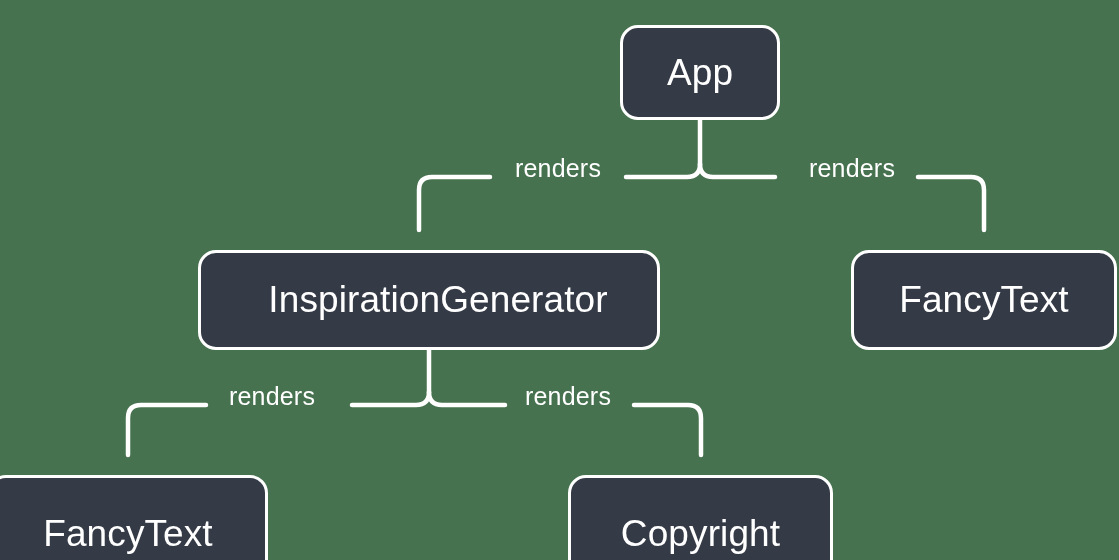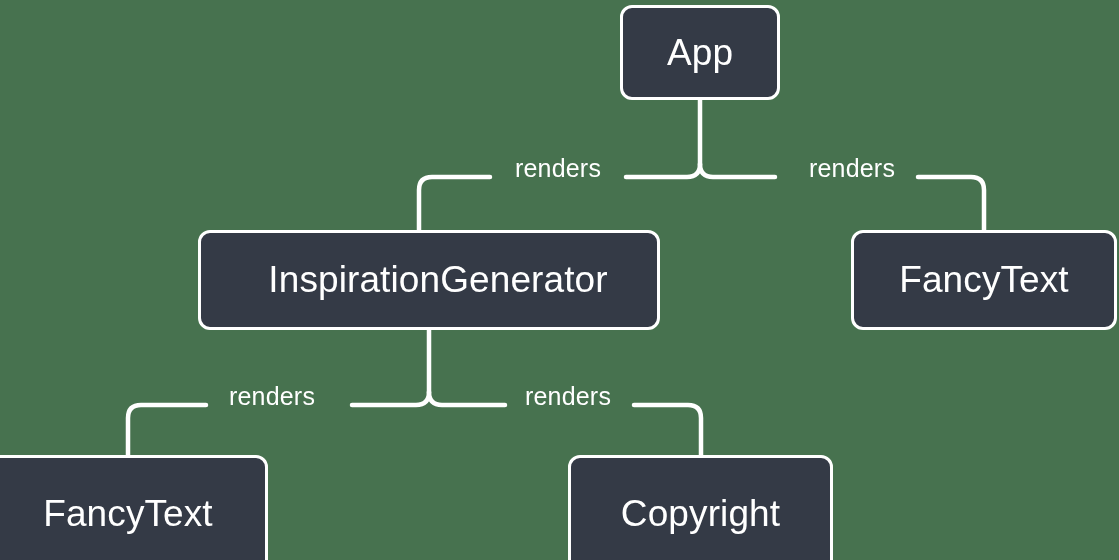--- a/index.html
+++ b/index.html
@@ -21,30 +21,31 @@
     inset: 0;
     width: 1119px;
     height: 560px;
     pointer-events: none;
   }
   .node {
     position: absolute;
     box-sizing: border-box;
     background: #343A46;
     border: 3px solid #FFFFFF;
-    border-radius: 12px;
+    border-radius: 18px;
     display: flex;
     align-items: center;
     justify-content: center;
     color: #FFFFFF;
     font-size: 37px;
     font-weight: 400;
     letter-spacing: 0.1px;
     white-space: nowrap;
     z-index: 2;
+    margin-top: 20px;
   }
   .edge-label {
     position: absolute;
     color: #FFFFFF;
     font-size: 25px;
     font-weight: 400;
     letter-spacing: 0.2px;
     white-space: nowrap;
     transform: translate(-50%, -50%);
     z-index: 3;

